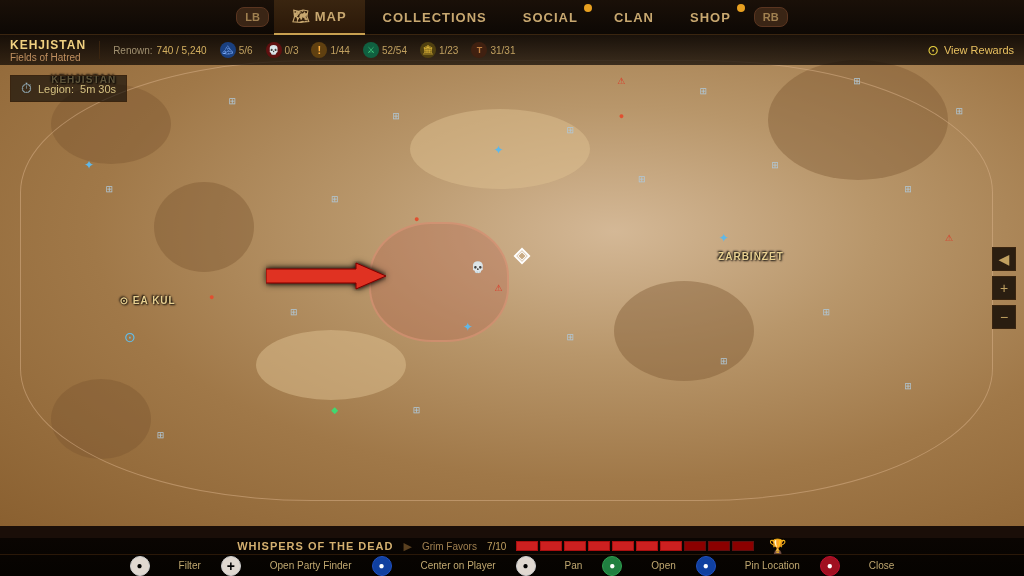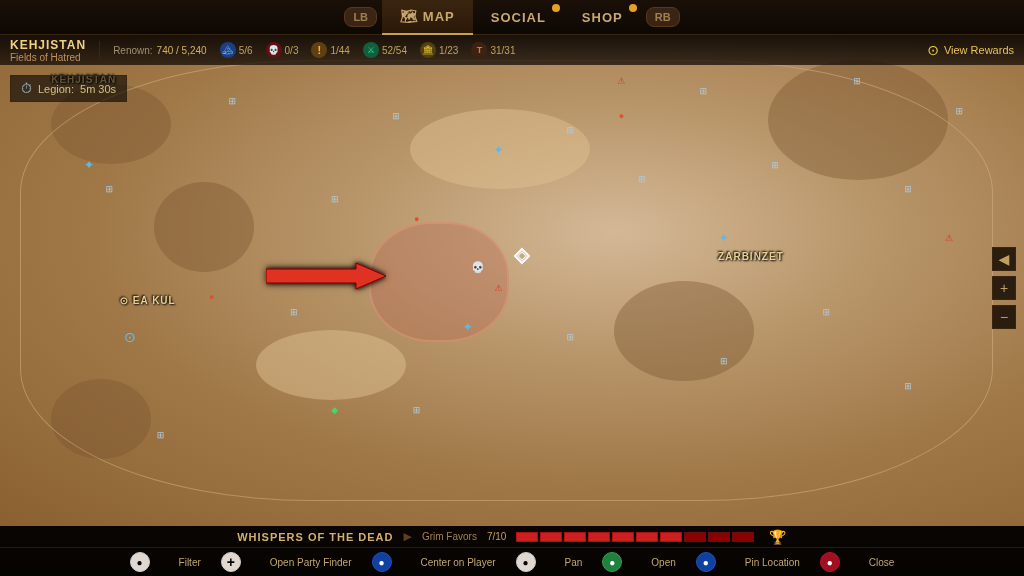--- a/index.html
+++ b/index.html
@@ -190,21 +190,21 @@
       font-size: 11px;
       cursor: pointer;
     }
 
     
     #bottom-bar {
       position: absolute;
       bottom: 0;
       left: 0;
       right: 0;
-      height: 50px;
+      height: 38px;
       background: linear-gradient(180deg, #0a0502 0%, #050300 100%);
       z-index: 100;
       display: flex;
       flex-direction: column;
     }
 
     .whispers-bar {
       height: 22px;
       display: flex;
       align-items: center;
@@ -412,26 +412,32 @@
 
 <div id="top-nav">
   <div class="nav-items">
     <div class="nav-lb">LB</div>
 
     <div class="nav-item" style="background:linear-gradient(180deg,#3a2510,#2a1808);border-bottom:2px solid #c8a050;">
       <span style="margin-right:4px;font-size:14px;">🗺</span>
       <span>MAP</span>
     </div>
 
+    <div class="nav-item">
+      <span>COLLECTIONS</span>
+    </div>
 
     <div class="nav-item" style="position:relative;">
       <span>SOCIAL</span>
       <span style="position:absolute;top:4px;right:4px;width:8px;height:8px;background:#e8a020;border-radius:50%;"></span>
     </div>
 
+    <div class="nav-item">
+      <span>CLAN</span>
+    </div>
 
     <div class="nav-item" style="position:relative;">
       <span>SHOP</span>
       <span style="position:absolute;top:4px;right:4px;width:8px;height:8px;background:#e8a020;border-radius:50%;"></span>
     </div>
 
 
     <div class="nav-rb">RB</div>
   </div>
 </div>

